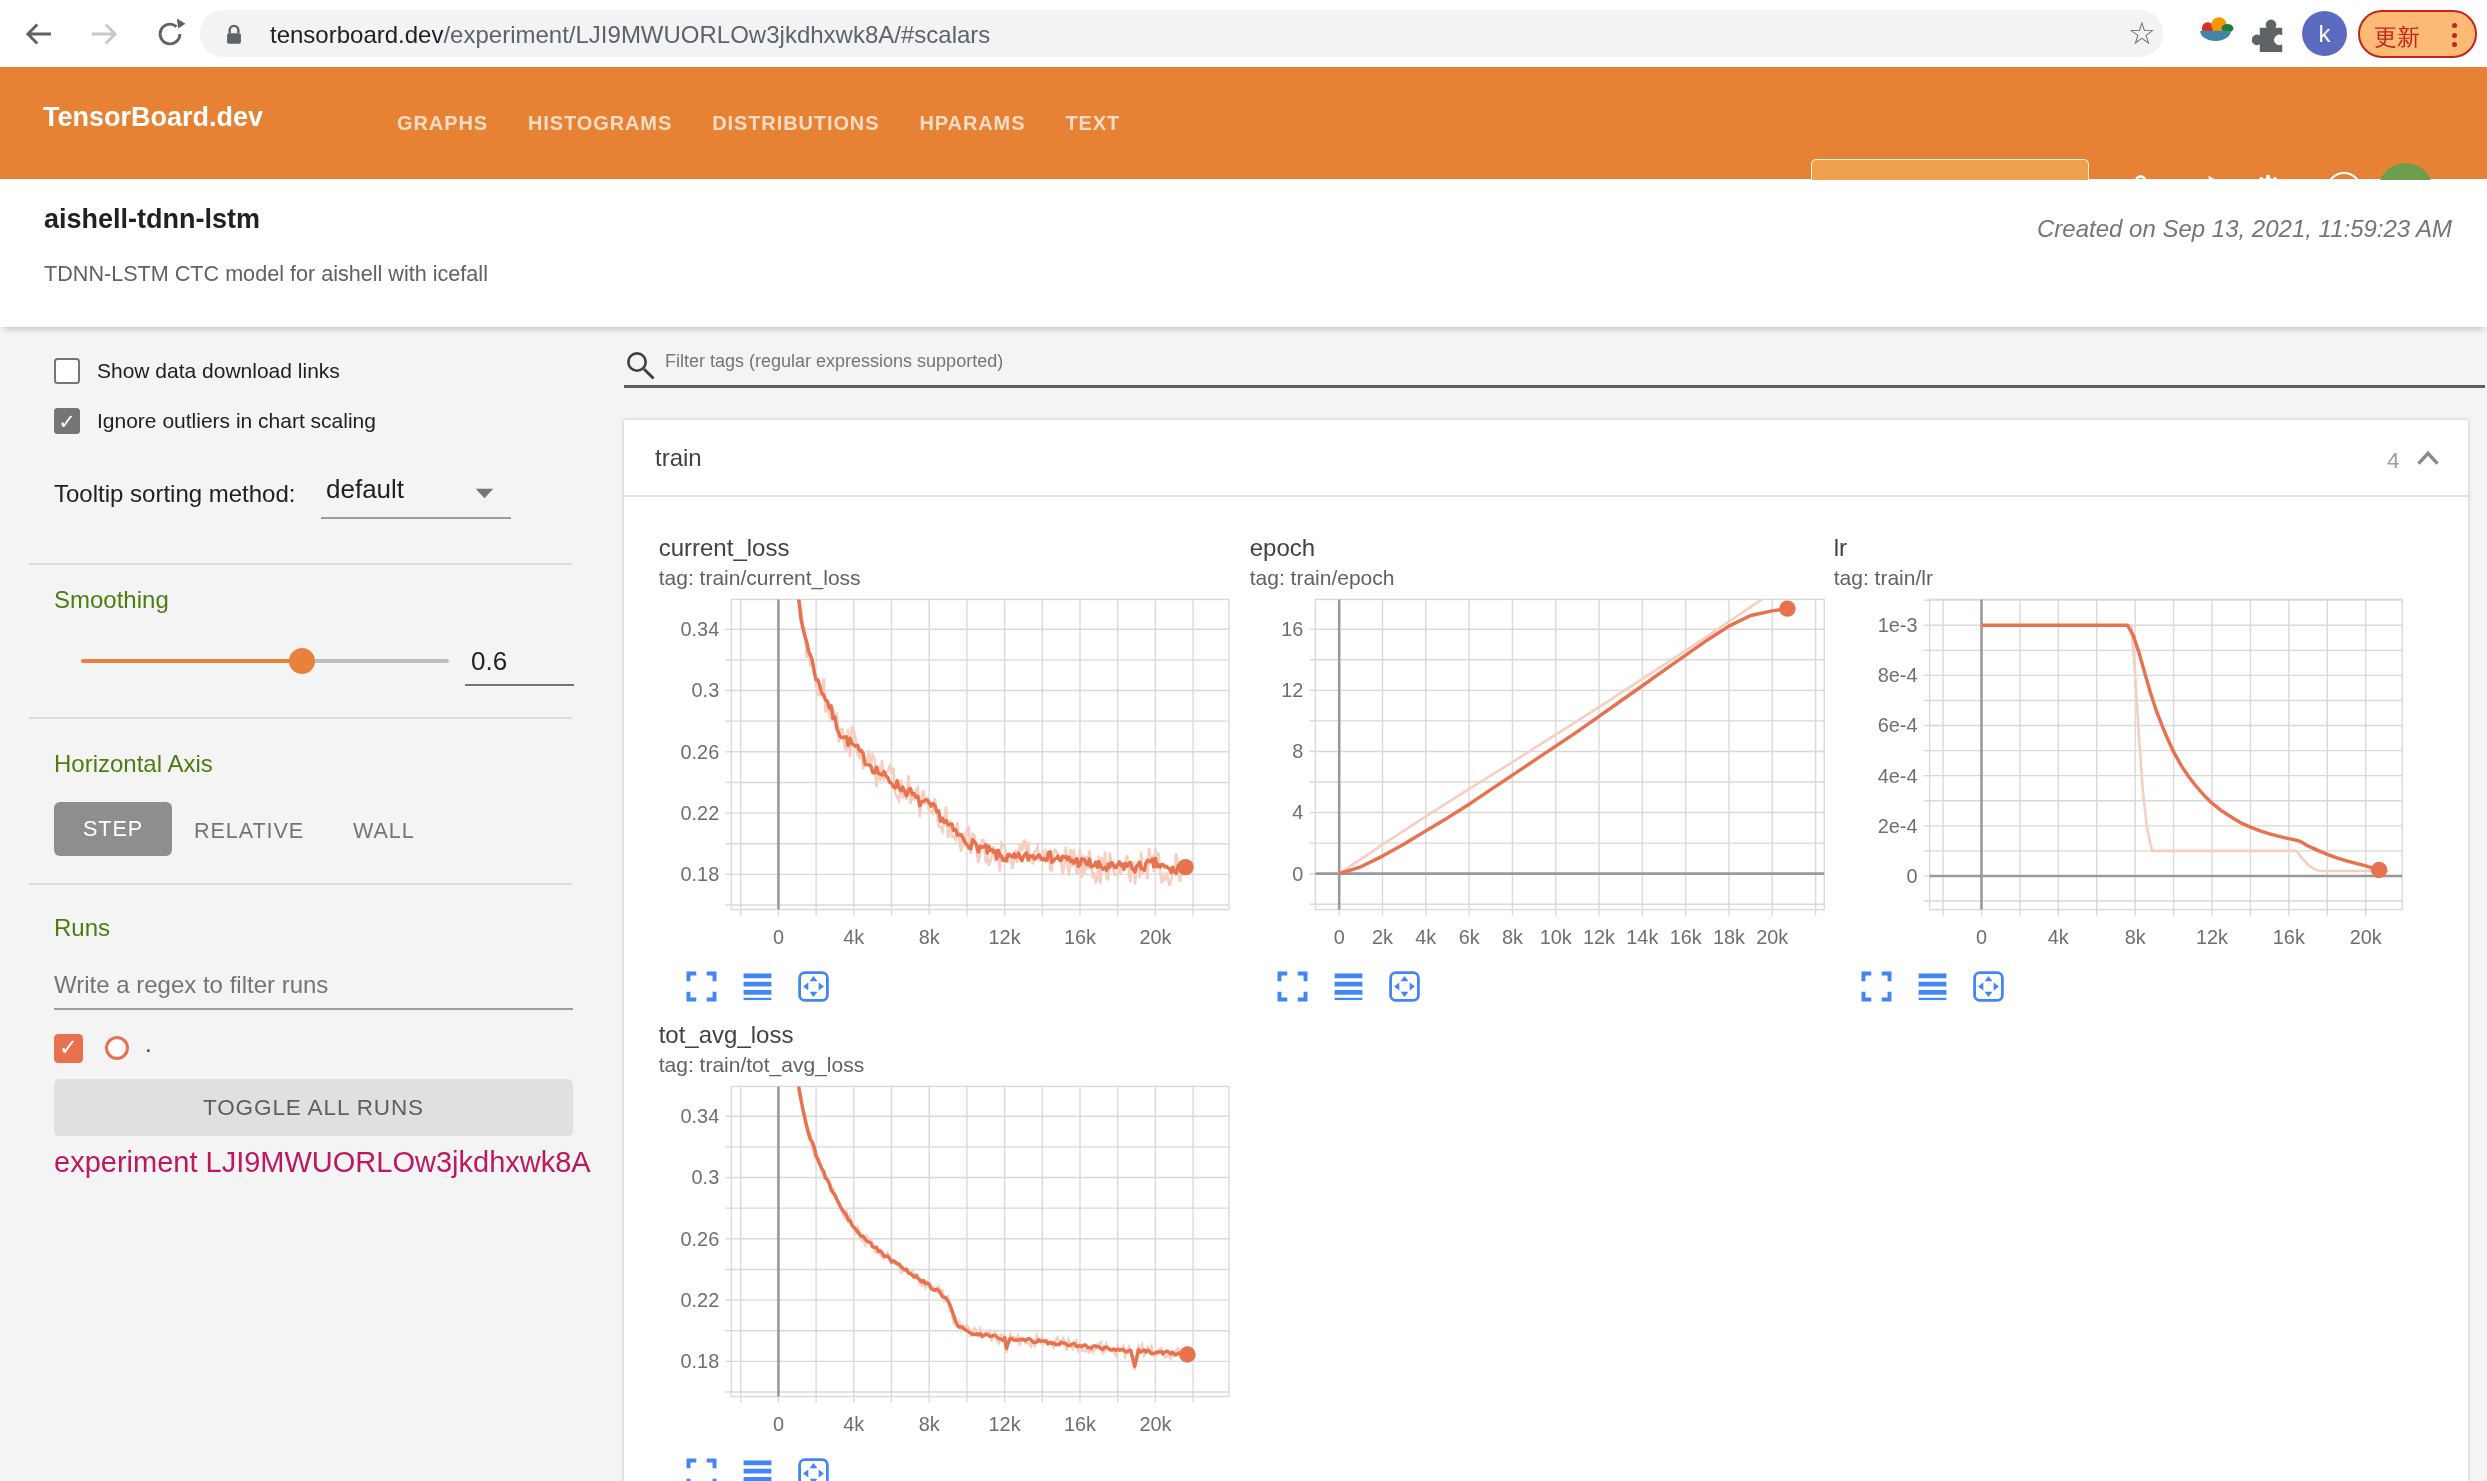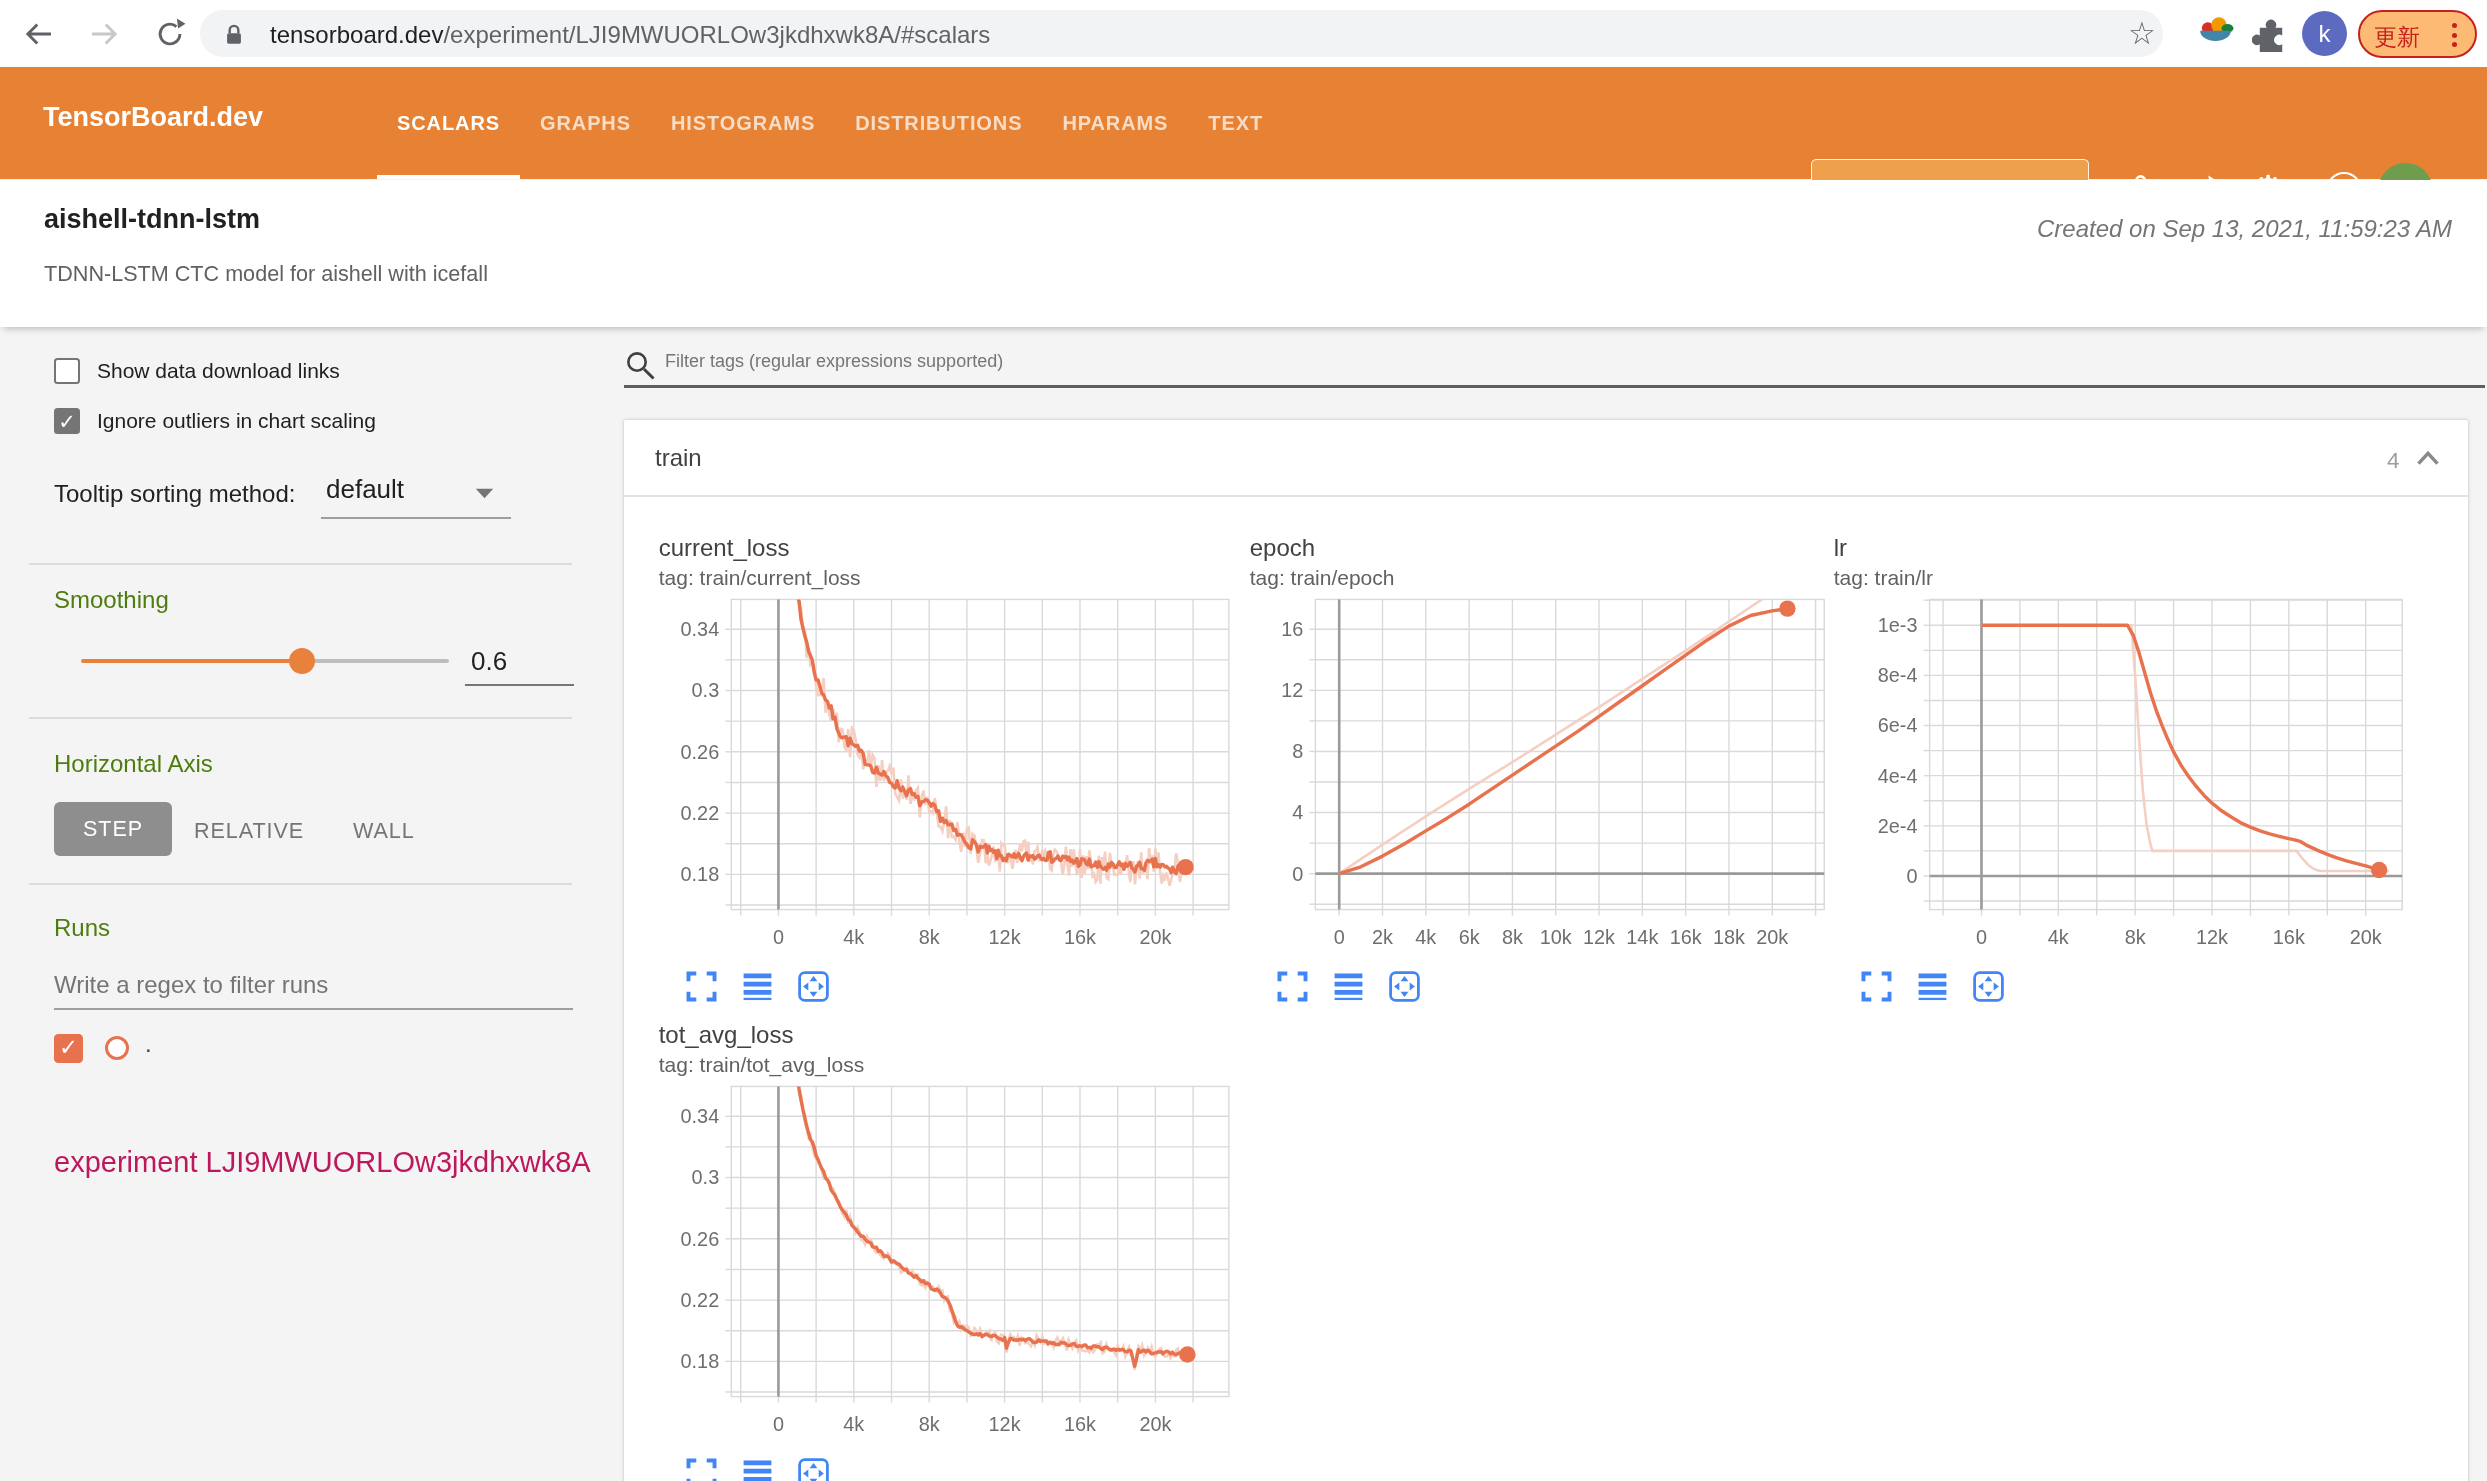--- a/index.html
+++ b/index.html
@@ -111,21 +111,20 @@
       <span class="lbl">更新</span>
       <span class="udot" style="top:11.2px;"></span>
       <span class="udot" style="top:21px;"></span>
       <span class="udot" style="top:30px;"></span>
     </div>
   </div>
 
   <div id="appbar" class="abs">
     <div id="logo" class="abs">TensorBoard.dev</div>
     <div id="tabs" class="abs">
-        <div class="tab active">SCALARS</div>
         <div class="tab">GRAPHS</div>
         <div class="tab">HISTOGRAMS</div>
         <div class="tab">DISTRIBUTIONS</div>
         <div class="tab">HPARAMS</div>
         <div class="tab">TEXT</div>
       </div>
     <div id="feedback" class="abs">SEND FEEDBACK</div>
     <svg class="abs hicon" style="left:2112px;" viewBox="0 0 46 46">
       <circle cx="33" cy="10" r="5" stroke="#fff" stroke-width="3" fill="none"></circle>
         <circle cx="33" cy="36" r="5" stroke="#fff" stroke-width="3" fill="none"></circle>
@@ -177,20 +176,21 @@
   <div class="abs axis-opt" style="left:353px;top:818px;">WALL</div>
 
   <div class="abs divider" style="left:28.5px;top:883px;width:543px;"></div>
 
   <div class="abs sb-label" style="left:54px;top:914px;">Runs</div>
   <div id="regex-ph" class="abs" style="left:54px;top:971px;">Write a regex to filter runs</div>
   <div class="abs" style="left:54px;top:1008px;width:519px;height:1.7px;background:#9e9e9e;"></div>
   <div class="abs runbox" style="left:54px;top:1034px;"><span>✓</span></div>
   <div id="runswatch" class="abs" style="left:105px;top:1036px;"></div>
   <div class="abs" style="left:145px;top:1030px;font-size:24px;color:#424242;">.</div>
+  <div id="togglebtn" class="abs" style="left:54px;top:1079px;">TOGGLE ALL RUNS</div>
   <div id="exp-id" class="abs" style="left:54px;top:1146px;">experiment LJI9MWUORLOw3jkdhxwk8A</div>
 
   <svg class="abs" style="left:624px;top:349px;width:33px;height:33px;" viewBox="0 0 38 38">
     <circle cx="15" cy="15" r="10" stroke="#3c4043" stroke-width="3" fill="none"></circle>
       <line x1="23" y1="23" x2="34" y2="34" stroke="#3c4043" stroke-width="3.4"></line>
   </svg>
   <div id="filter-ph" class="abs" style="left:665px;top:351px;">Filter tags (regular expressions supported)</div>
   <div id="filter-line" class="abs" style="left:624px;top:385px;width:1861px;"></div>
 
   <div id="card" class="abs">

